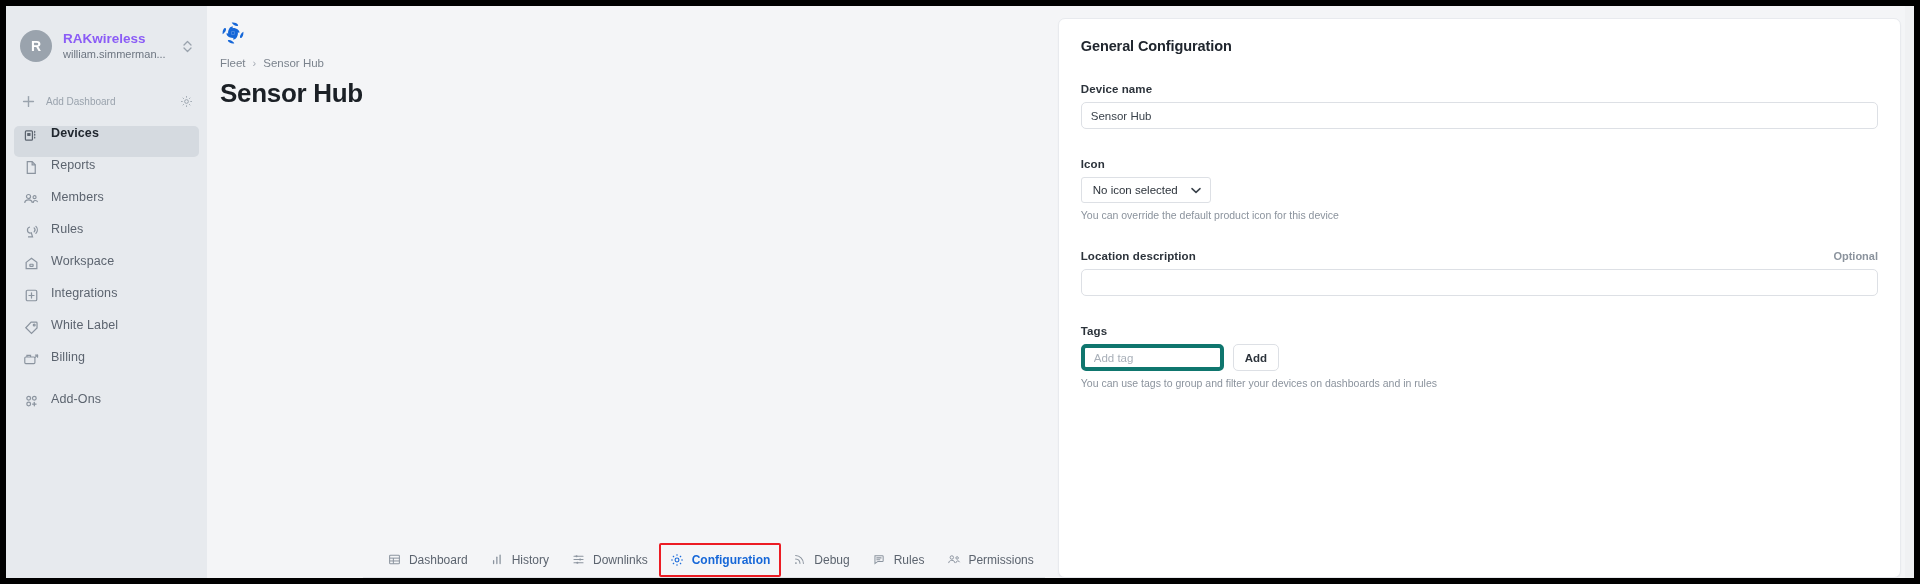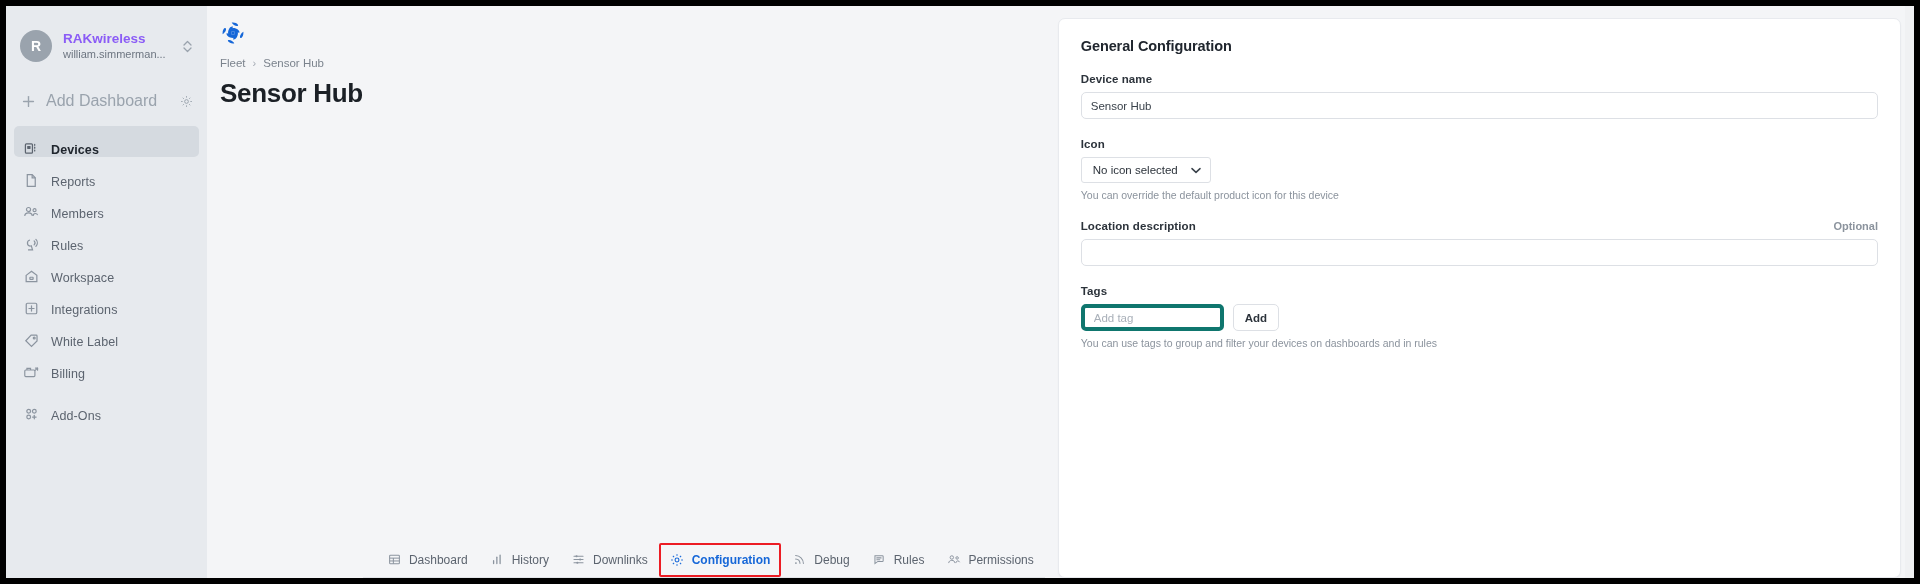--- a/index.html
+++ b/index.html
@@ -88,33 +88,33 @@
   .add-dash-plus {
     color: #9aa3ad;
     font-size: 15px;
     line-height: 1;
     width: 16px;
     display: flex;
     align-items: center;
   }
   .add-dash-label {
     margin-left: 8px;
-    font-size: 16px;
+    font-size: 10px;
     color: #9aa3ad;
     flex: 1 1 auto;
   }
   .add-dash-gear { color: #9aa3ad; display:flex; align-items:center; }
 
   .nav {
     margin-top: 8px;
     padding: 0 8px;
   }
   .nav-item {
     display: flex;
-    align-items: flex-end;
+    align-items: flex-start;
     height: 31px;
     padding: 0 8px;
     border-radius: 5px;
     margin-bottom: 1px;
     cursor: pointer;
   }
   .nav-item .nav-icon {
     width: 18px; height: 18px;
     flex: 0 0 18px;
     color: #8b949f;
@@ -237,21 +237,21 @@
     height: 100%;
     box-shadow: 0 1px 2px rgba(17,24,39,0.04);
   }
   .card-title {
     font-size: 14.5px;
     font-weight: 700;
     color: #20262e;
     letter-spacing: -0.1px;
   }
 
-  .field { margin-top: 19px; }
+  .field { margin-top: 29px; }
   .field-label-row { display: flex; align-items: baseline; justify-content: space-between; }
   .field-label {
     font-size: 11.5px;
     font-weight: 700;
     color: #2c333b;
     letter-spacing: 0.1px;
   }
   .field-optional {
     font-size: 11px;
     color: #8b939d;

